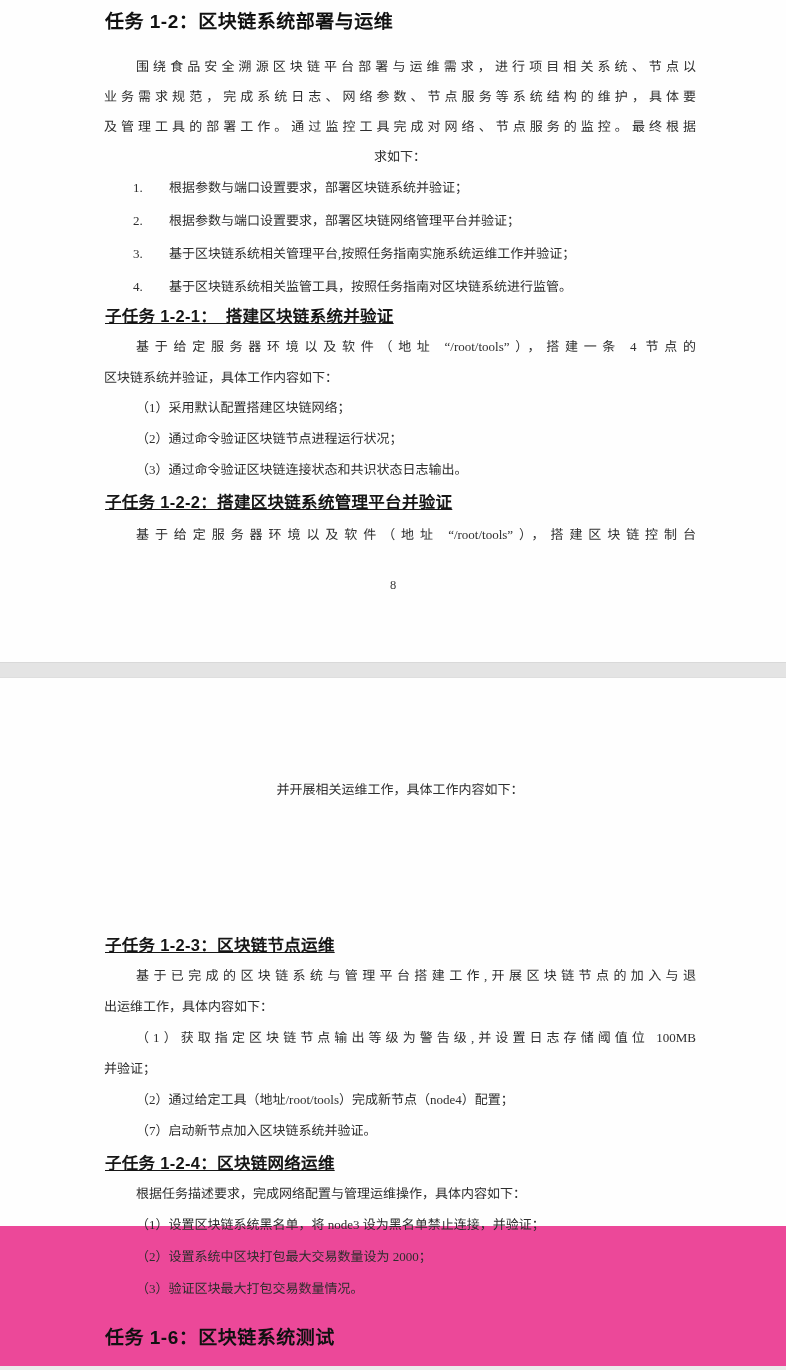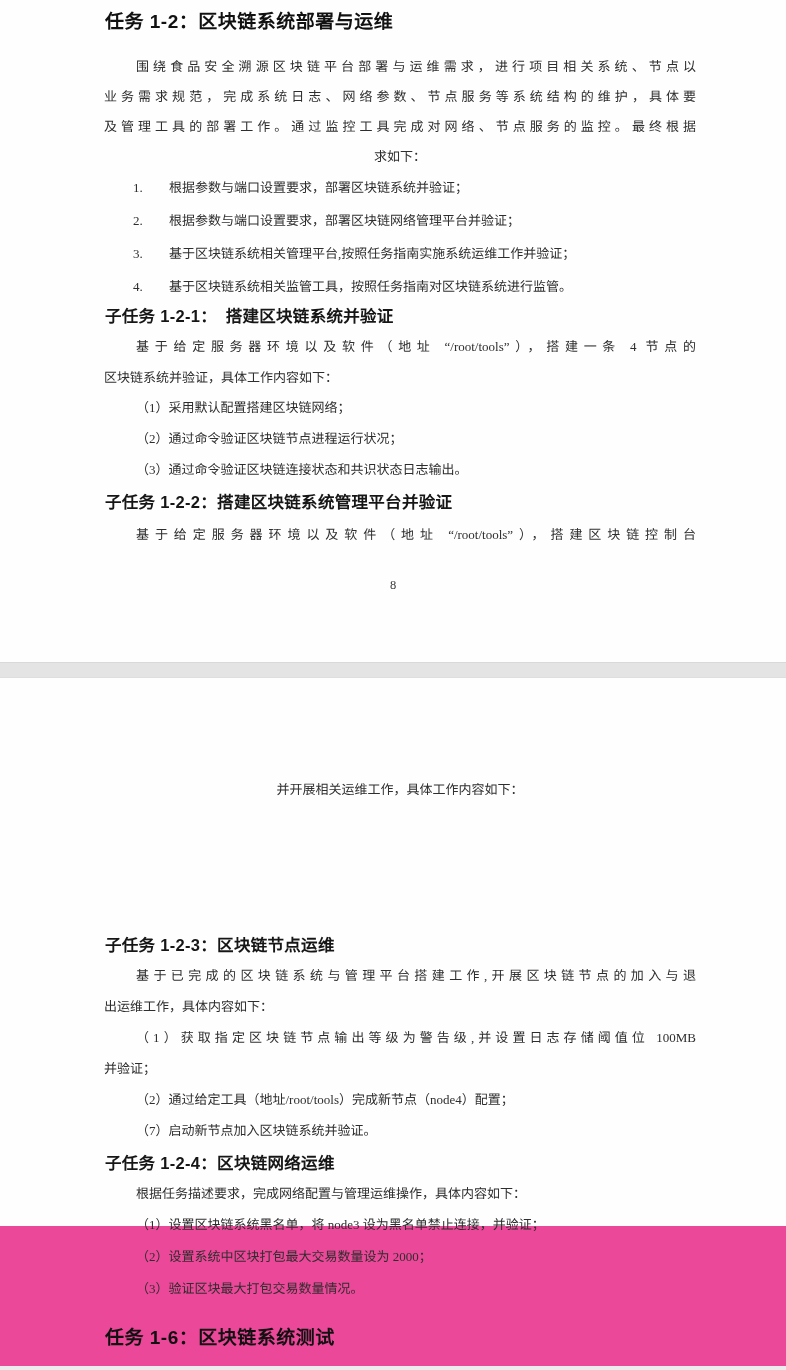--- a/index.html
+++ b/index.html
@@ -36,21 +36,21 @@
   }
   .abs { position: absolute; }
   .h-main {
     font-family: "Liberation Sans", "DejaVu Sans", sans-serif;
     font-weight: bold; font-size: 19px; color: #111111;
     letter-spacing: 0.5px; white-space: nowrap;
   }
   .h-sub {
     font-family: "Liberation Sans", "DejaVu Sans", sans-serif;
     font-weight: bold; font-size: 16.5px; color: #161616;
-    letter-spacing: 0.3px; white-space: nowrap;
+    letter-spacing: 0.3px; white-space: nowrap; text-decoration: underline;
   }
   .body-block { width: 592px; font-size: 13px; color: #2e2e2e; }
   .line { display: block; }
   .lh30 .line { line-height: 30px; text-align: center; }
   .lh31 .line { line-height: 31px; }
   .lh32 .line { line-height: 32px; }
   .lh33 .line { line-height: 33px; }
   .indent { text-indent: 32px; }
   .full {
     text-align: justify;

